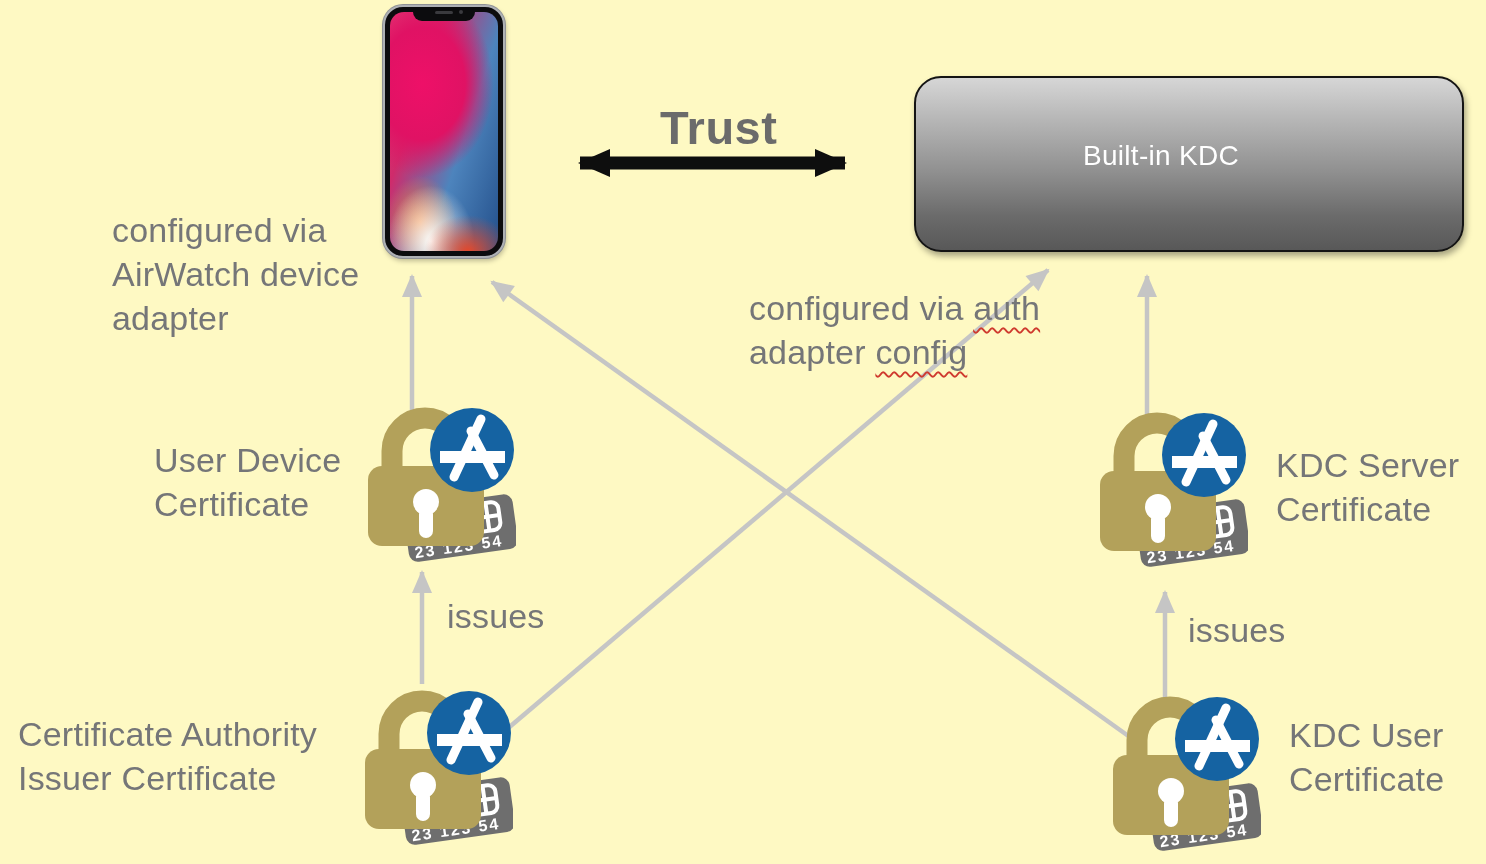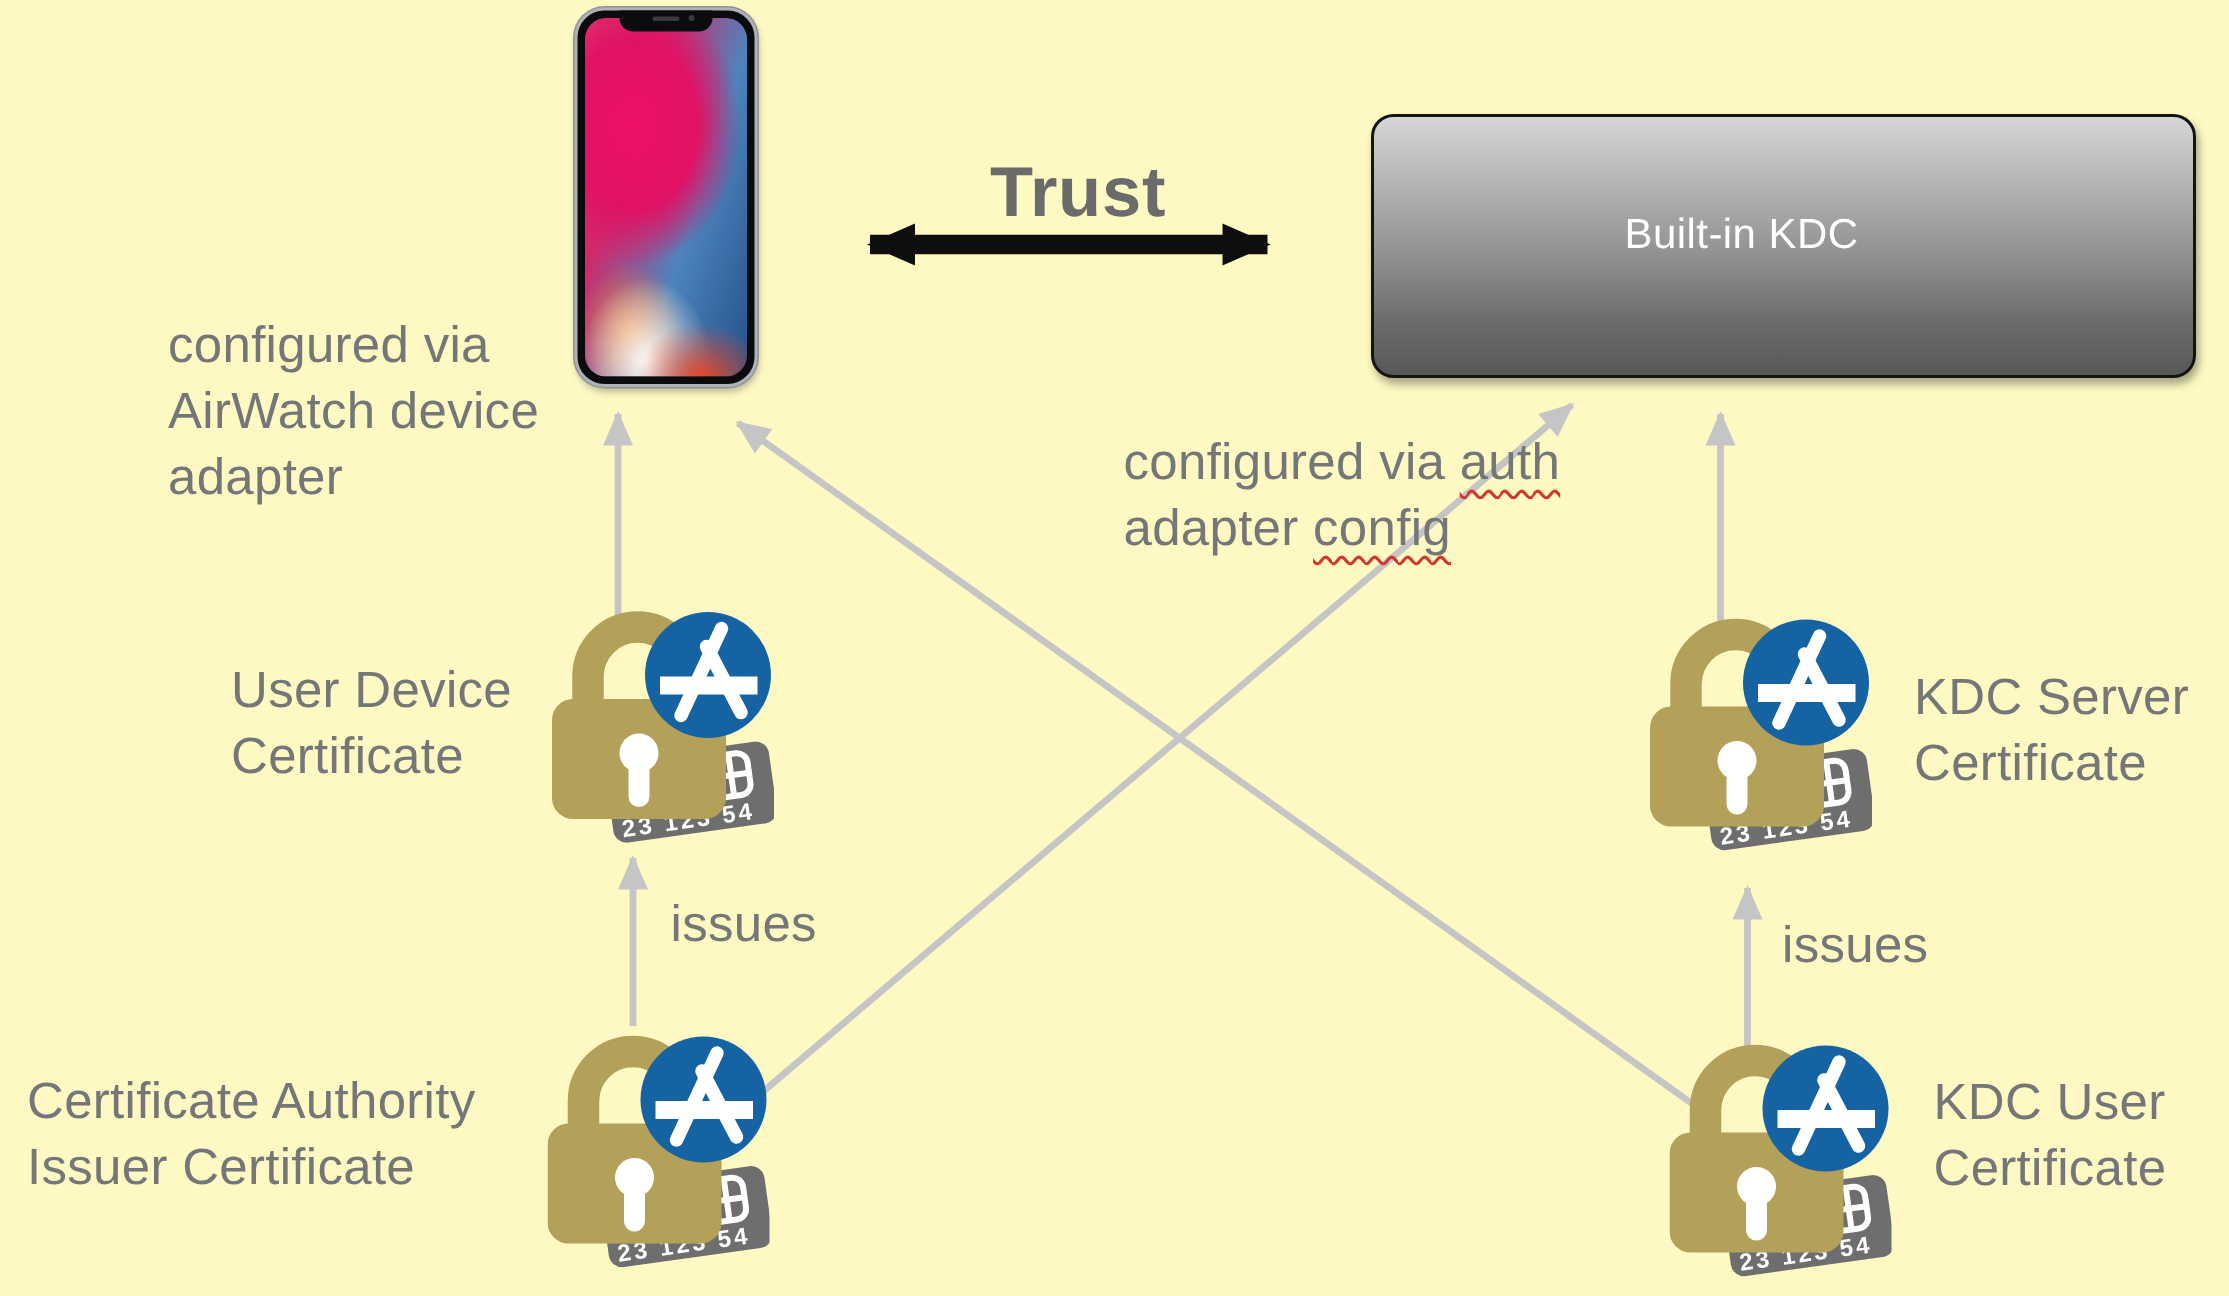--- a/index.html
+++ b/index.html
@@ -21,21 +21,21 @@
     text-decoration-thickness:2px;
     text-underline-offset:7px;
     text-decoration-skip-ink:none;
   }
   .trust-label{
     font-size:47px;font-weight:bold;color:#6b6b6b;letter-spacing:0.5px;
   }
   
   .kdc-box{
     left:914px;top:76px;width:550px;height:176px;
-    border:2.5px solid #141414;border-radius:15px;
+    border:2.5px solid #141414;border-radius:27px;
     background:linear-gradient(180deg,#d6d6d6 0%,#b9b9b9 22%,#8f8f8f 55%,#6b6b6b 80%,#585858 100%);
     box-shadow:2px 4px 6px rgba(0,0,0,0.35);
     display:flex;align-items:center;justify-content:center;
     box-sizing:border-box;
   }
   .kdc-box .label{
     color:#ffffff;font-size:28px;letter-spacing:0.3px;
     transform:translate(-28px,-8px);
   }
   

